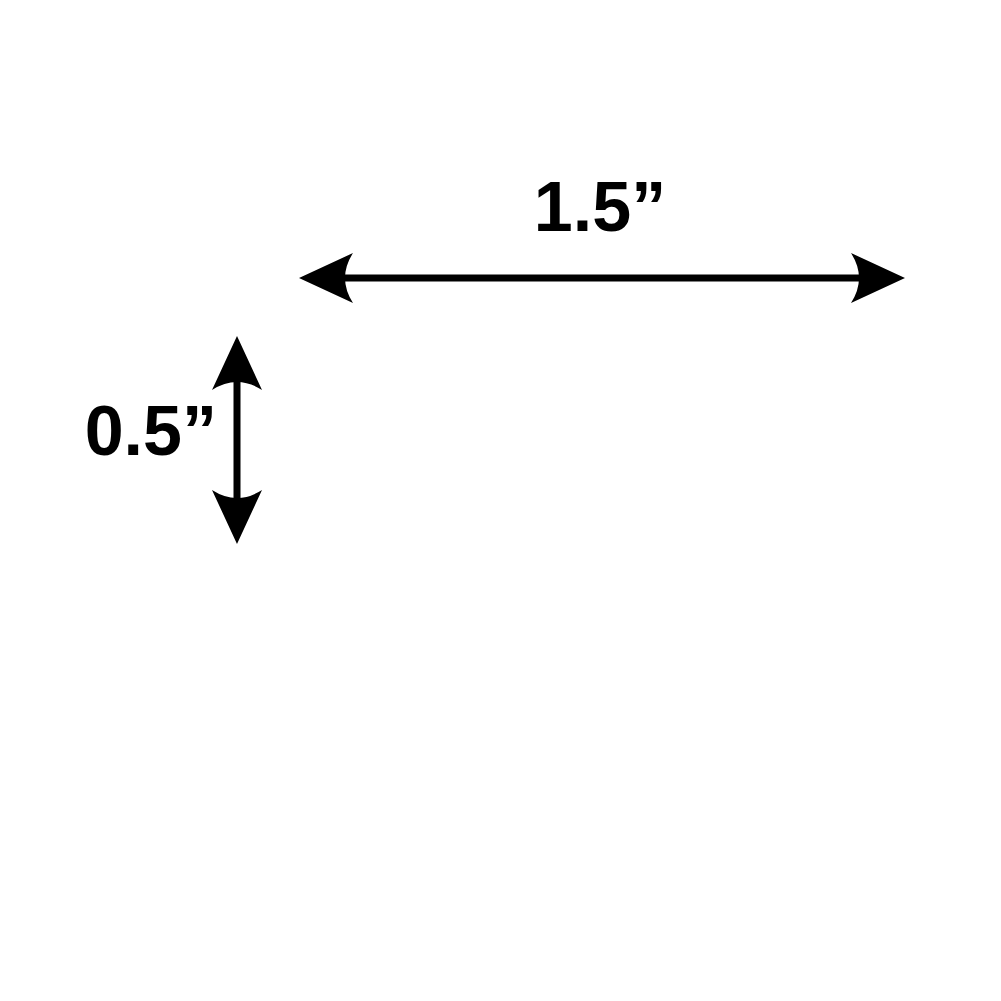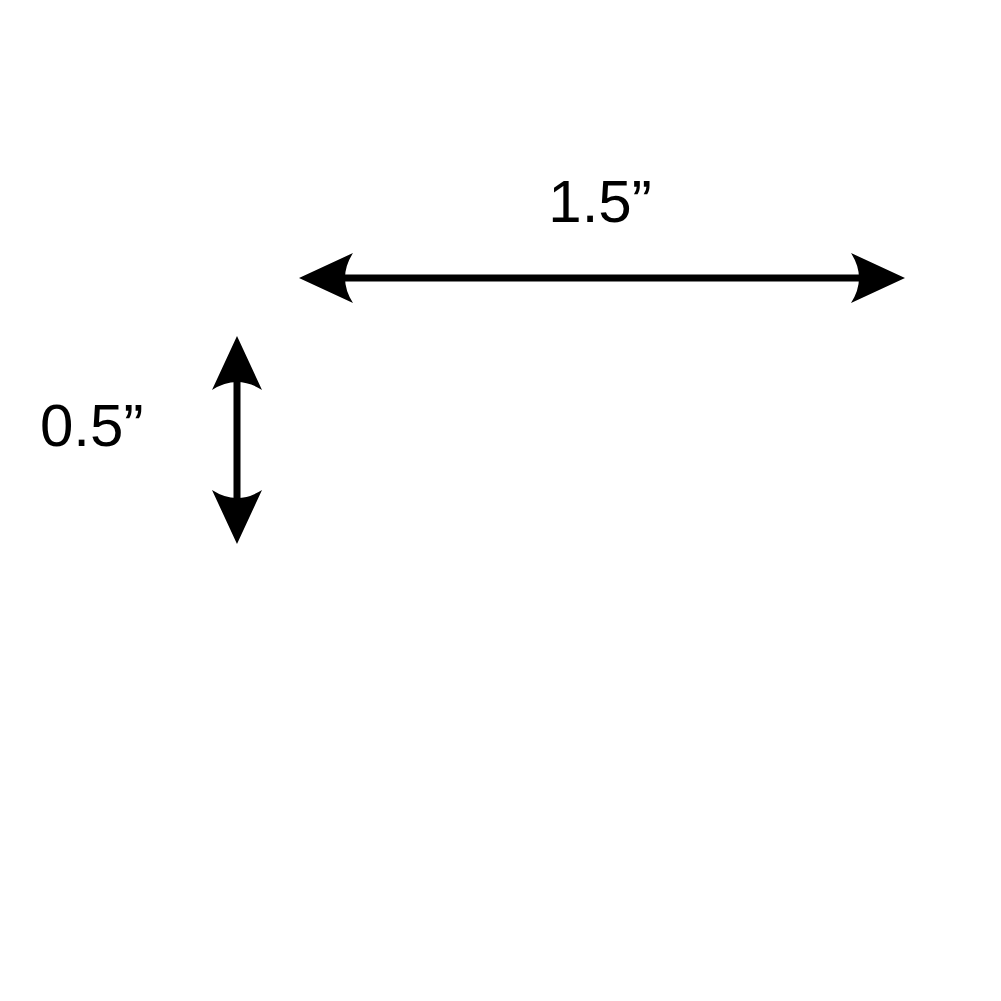--- a/index.html
+++ b/index.html
@@ -2,23 +2,23 @@
 <html style="--stripe-red: #EF5A66; --ink: #000000;"><head>
 <meta charset="utf-8">
 <style>
   :root { --stripe-red: #EF5A66; --ink: #000000; }
   * { margin: 0; padding: 0; box-sizing: border-box; }
   html, body { background: #ffffff; }
   body { width: 1001px; height: 1001px; font-family: "Liberation Sans", sans-serif; }
   .canvas { position: relative; width: 1001px; height: 1001px; overflow: hidden; background: #fff; }
 
   
-  .dim { position: absolute; color: var(--ink); font-size: 60px; line-height: 1; font-weight: normal; }
+  .dim { position: absolute; color: var(--ink); font-size: 70px; line-height: 1; font-weight: bold; }
   .dim-w { left: 450px; top: 172px; width: 300px; text-align: center; }
-  .dim-h { left: 40px; top: 396px; width: 177px; }
+  .dim-h { left: 40px; top: 396px; width: 177px; text-align: right; }
 
   
   .arrow-h { position: absolute; left: 297px; top: 252px; }
   .arrow-v { position: absolute; left: 211px; top: 334px; }
 
   
   .label {
     position: absolute; left: 304px; top: 338px; width: 601px; height: 208px;
     border: 6px solid var(--ink); border-radius: 42px; background: #fff; overflow: hidden;
   }

